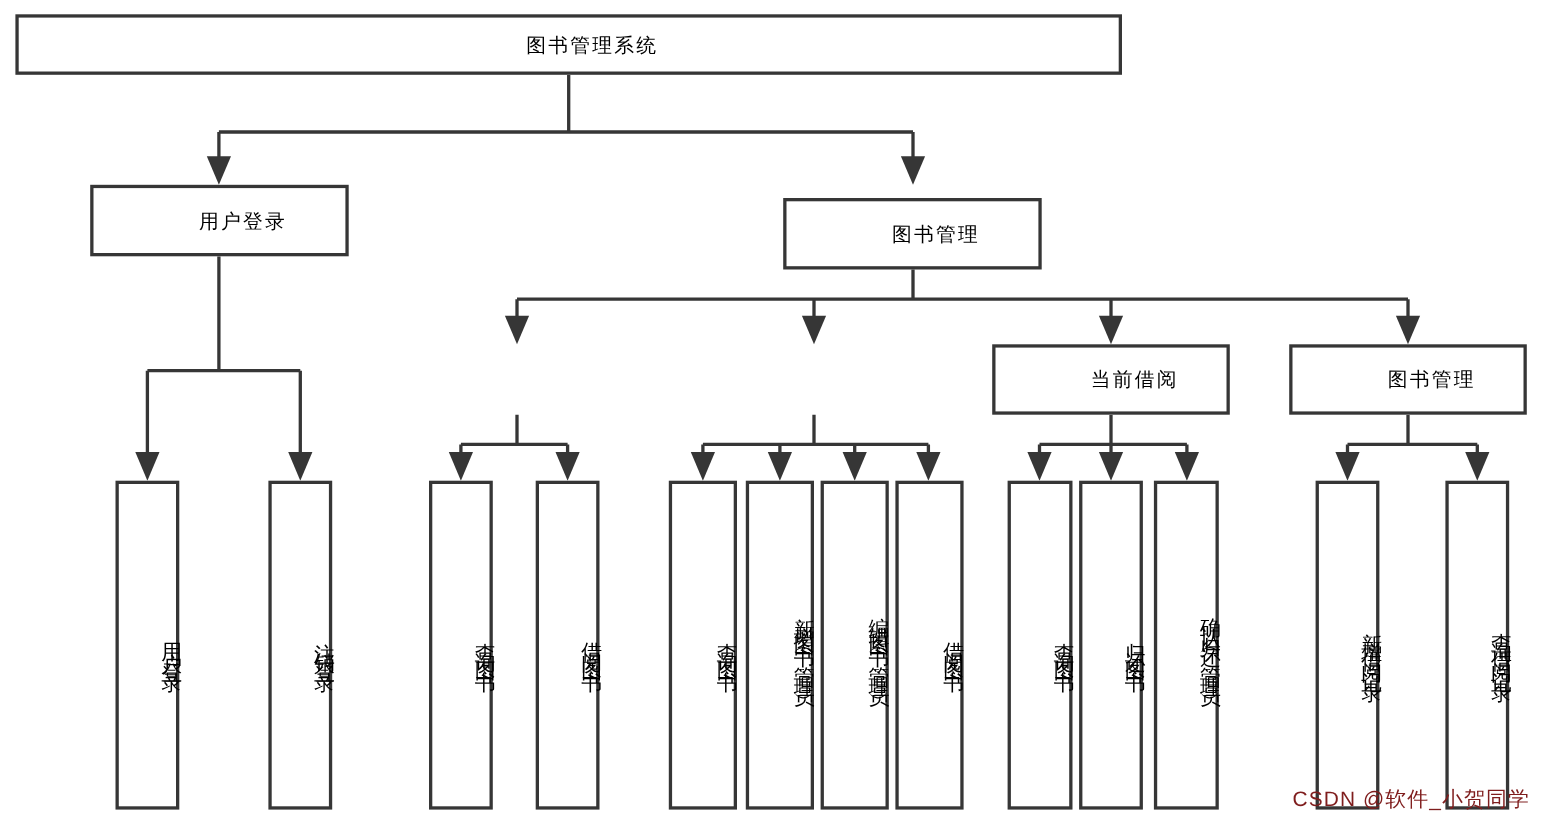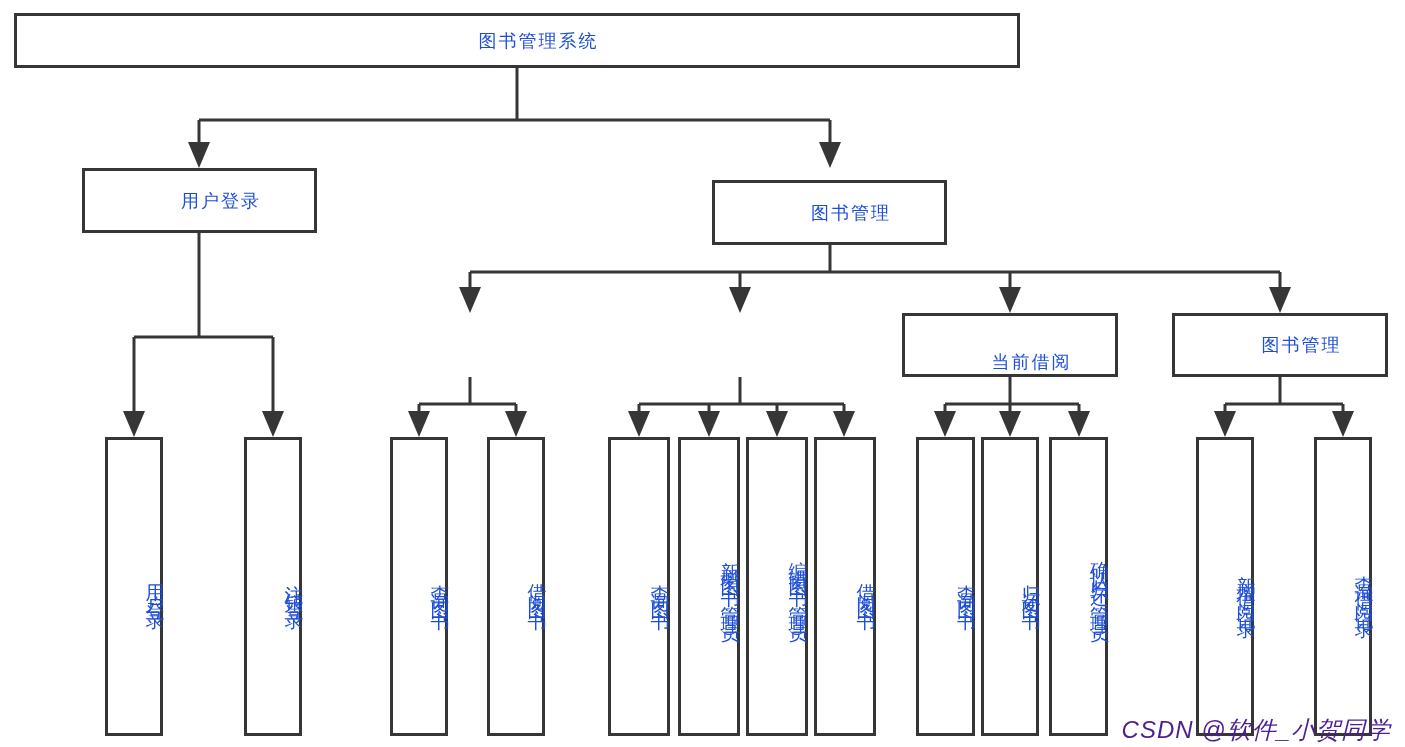--- a/index.html
+++ b/index.html
@@ -17,45 +17,44 @@
     left: 0; top: 0;
     width: 1405px; height: 747px;
   }
   .box {
     position: absolute;
     background: #ffffff;
     border: 3px solid #363636;
     display: flex;
     align-items: center;
     justify-content: center;
-    color: #1d4ed8;
+    color: #000000;
     padding-left: 43px;
   }
   .h-label {
     font-size: 18px;
     letter-spacing: 2px;
     white-space: nowrap;
   }
   .v-label {
     writing-mode: vertical-rl;
     text-orientation: mixed;
     font-size: 19px;
     letter-spacing: 9px;
     line-height: 1;
     white-space: nowrap;
   }
   .watermark {
     position: absolute;
     top: 714px;
     right: 14px;
-    font-size: 24px;
-    color: #4c1d95;
+    font-size: 19px;
+    color: #7f1d1d;
     letter-spacing: 1px;
     white-space: nowrap;
-    font-style: italic;
   }
 </style>
 </head>
 <body>
 
 <div class="canvas">
 
   <svg class="connectors" width="1405" height="747" viewBox="0 0 1405 747" xmlns="http://www.w3.org/2000/svg">
     <path d="M517 68 V120 M199 120 H830 M199 120 V146 M830 120 V146
              M199 233 V337 M134 337 H273 M134 337 V415 M273 337 V415
@@ -91,21 +90,21 @@
     <span class="h-label">图书管理系统</span>
   </div>
 
   <div class="box" style="left:82px; top:168px; width:235px; height:65px;">
     <span class="h-label">用户登录</span>
   </div>
   <div class="box" style="left:712px; top:180px; width:235px; height:65px;">
     <span class="h-label">图书管理</span>
   </div>
 
-  <div class="box" style="left:902px; top:313px; width:216px; height:64px;align-items:flex-end;">
+  <div class="box" style="left:902px; top:313px; width:216px; height:64px;">
     <span class="h-label">当前借阅</span>
   </div>
   <div class="box" style="left:1172px; top:313px; width:216px; height:64px;">
     <span class="h-label">图书管理</span>
   </div>
 
   <div class="box" style="left:105px; top:437px; width:58px; height:299px;">
     <span class="v-label">用户登录</span>
   </div>
   <div class="box" style="left:244px; top:437px; width:58px; height:299px;">

